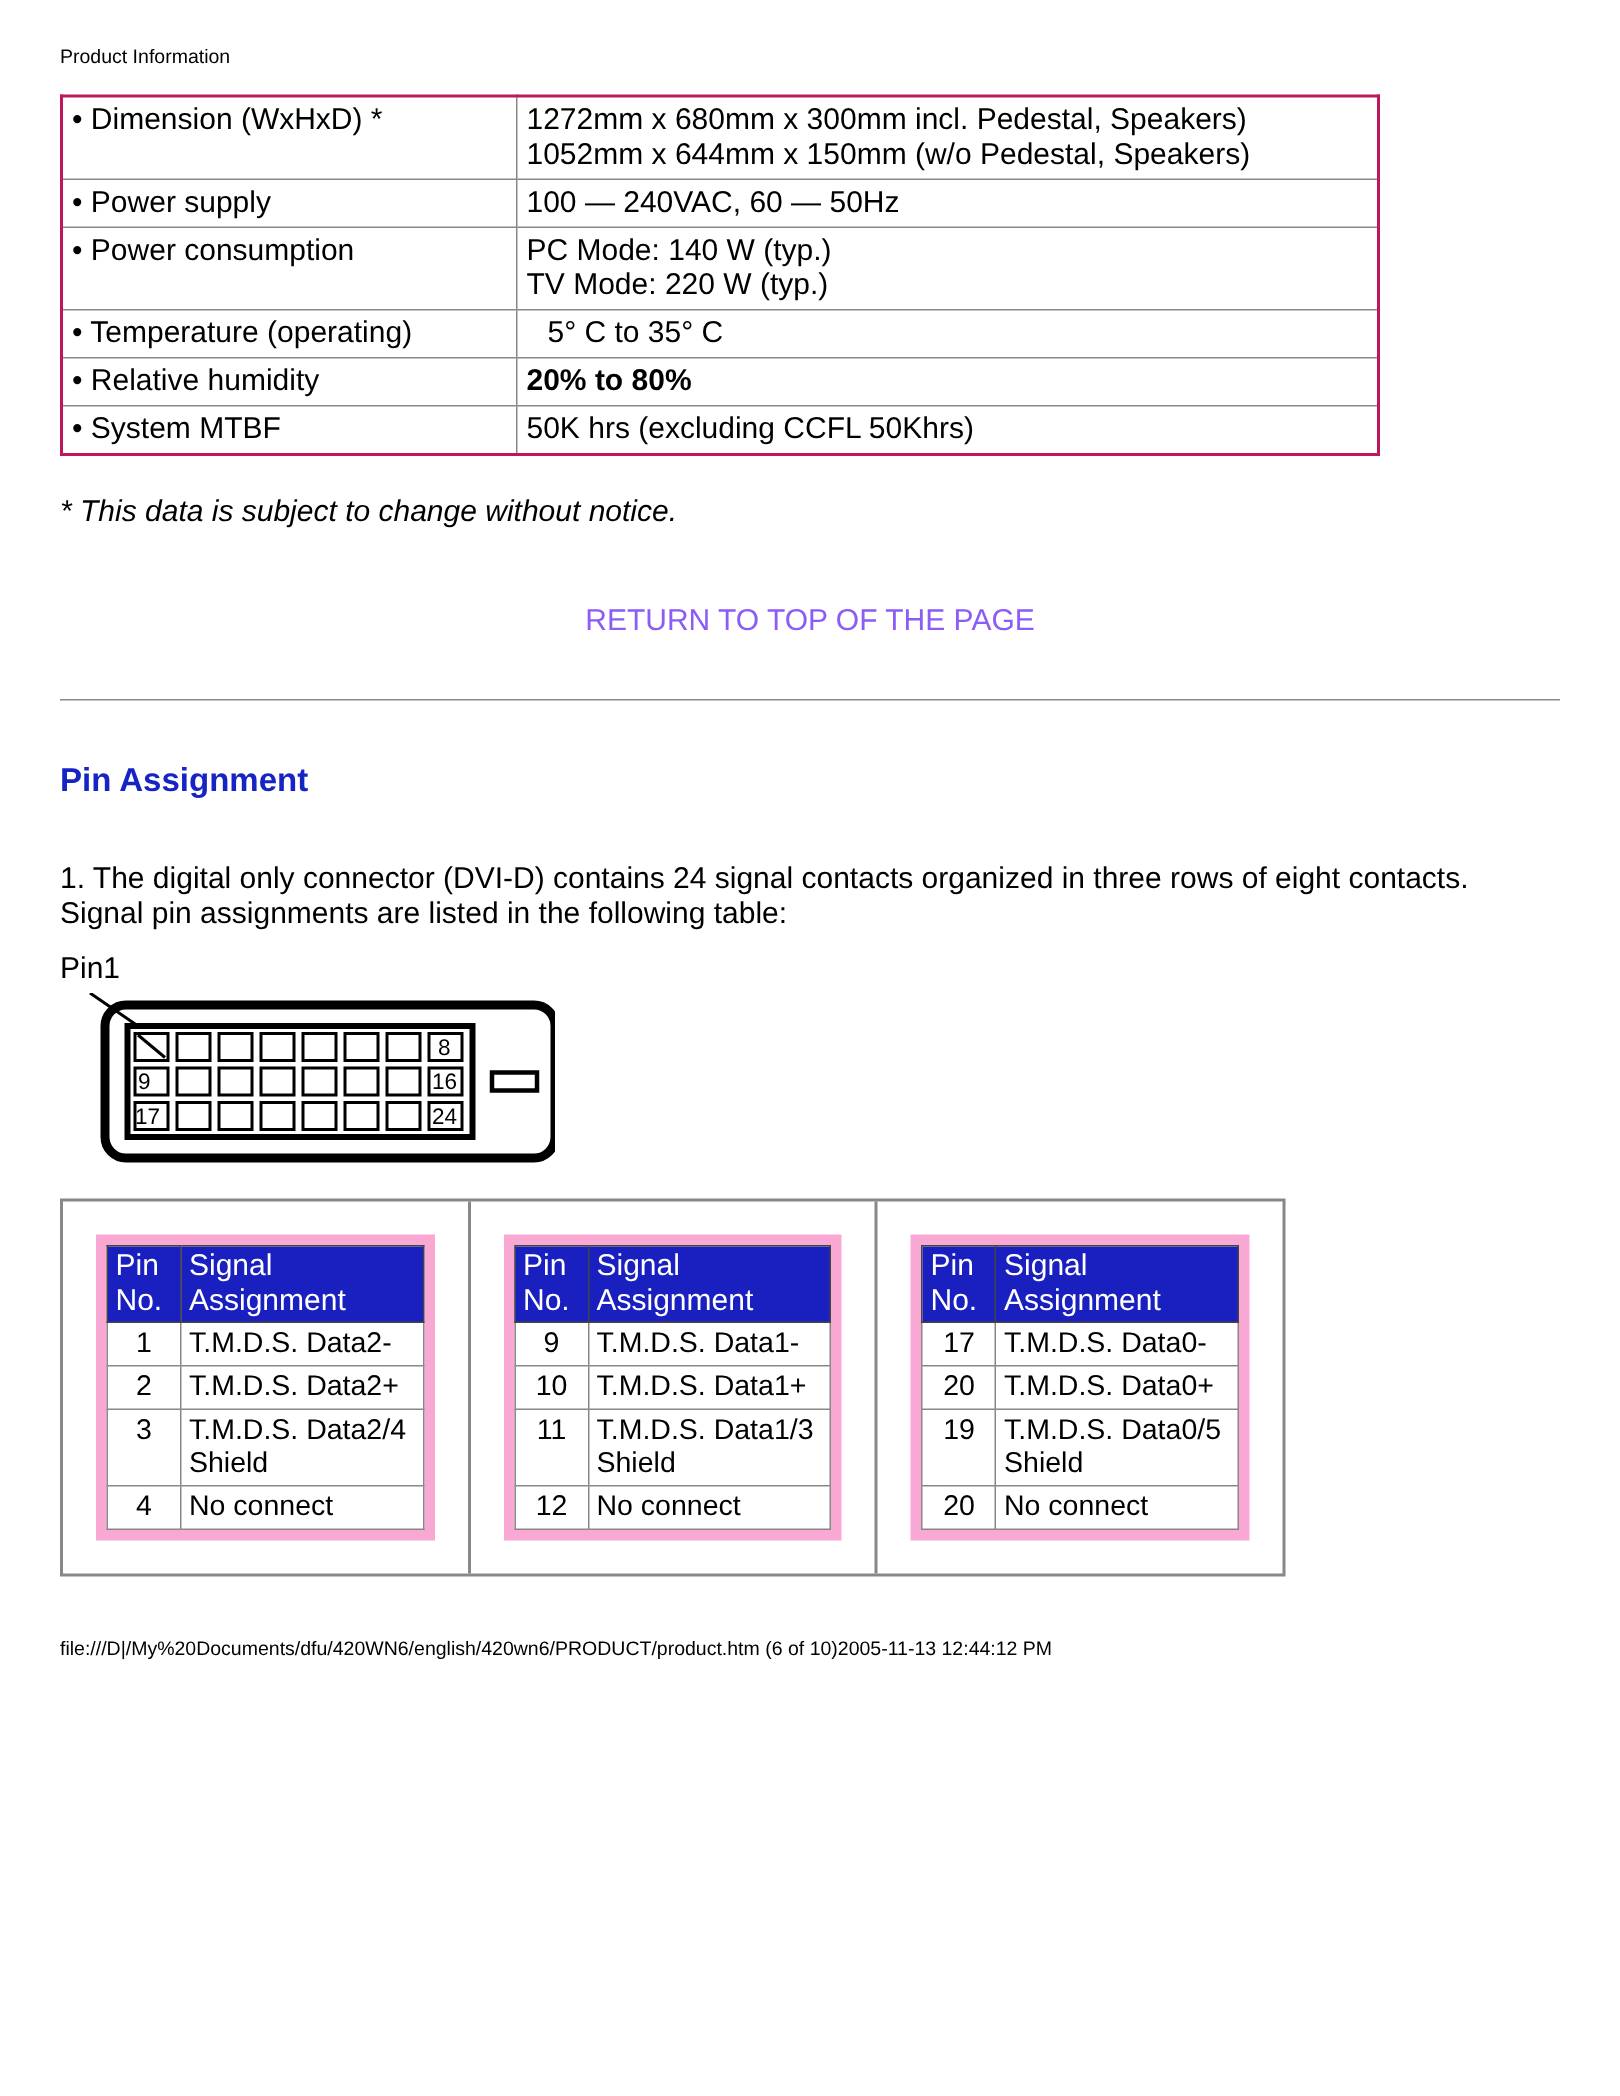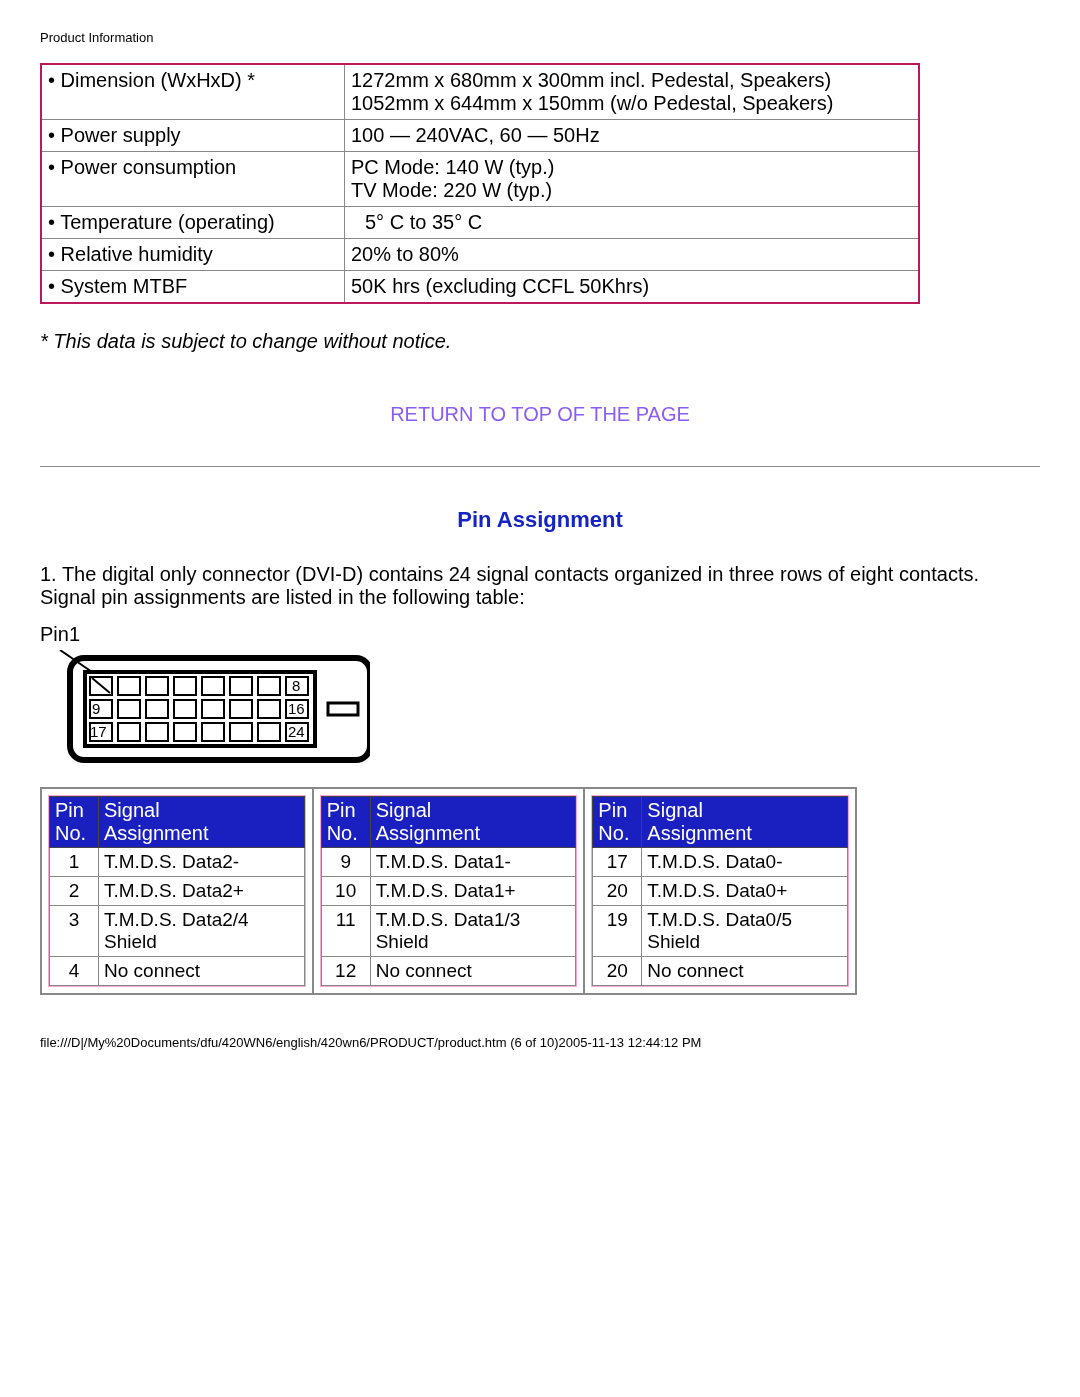--- a/index.html
+++ b/index.html
@@ -43,22 +43,21 @@
   }
   hr.sep {
     border: none;
     border-top: 1px solid #888;
     margin: 0 0 40px 0;
   }
   .section-title {
     color: #1524c3;
     font-weight: bold;
     font-size: 22px;
-    margin-bottom: 30px;
-    text-align: center;
+    margin-bottom: 42px;
   }
   .body-text {
     font-size: 20px;
     margin-bottom: 14px;
   }
   .connector {
     margin-bottom: 22px;
   }
   .connector-label {
     font-size: 20px;
@@ -74,22 +73,22 @@
     border: 2px solid #888;
   }
   .pin-col {
     flex: 1;
     border-right: 2px solid #888;
   }
   .pin-col:last-child {
     border-right: none;
   }
   .pin-col-inner {
-    margin: 6px;
-    border: 1px solid #f9a8d4;
+    margin: 22px;
+    border: 7px solid #f9a8d4;
   }
   table.pins {
     border-collapse: collapse;
     width: 100%;
   }
   table.pins th {
     background: #1a1fbf;
     color: #fff;
     text-align: left;
     font-weight: normal;
@@ -133,21 +132,21 @@
         <td class="label">• Power consumption</td>
         <td style="white-space: pre-line;">PC Mode: 140 W (typ.)
 TV Mode: 220 W (typ.)</td>
       </tr>
       <tr>
         <td class="label">• Temperature (operating)</td>
         <td style="white-space: pre-line; padding-left: 20px;">5° C to 35° C</td>
       </tr>
       <tr>
         <td class="label">• Relative humidity</td>
-        <td style="white-space: pre-line;">20% to 80%</td>
+        <td style="white-space: pre-line; font-weight: bold;">20% to 80%</td>
       </tr>
       <tr>
         <td class="label">• System MTBF</td>
         <td style="white-space: pre-line;">50K hrs (excluding CCFL 50Khrs)</td>
       </tr>
     </tbody>
 </table>
 
 <div class="note">* This data is subject to change without notice.</div>
 

